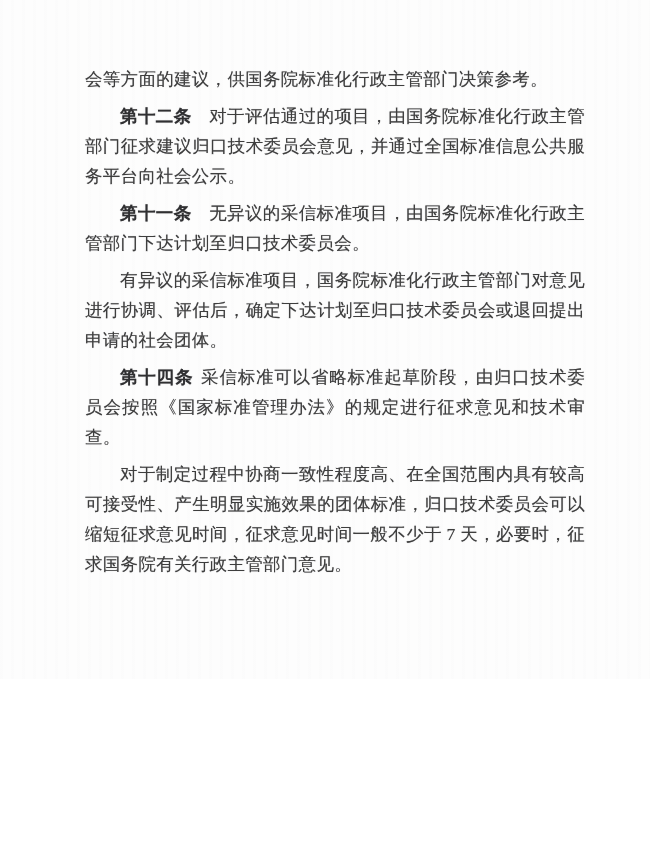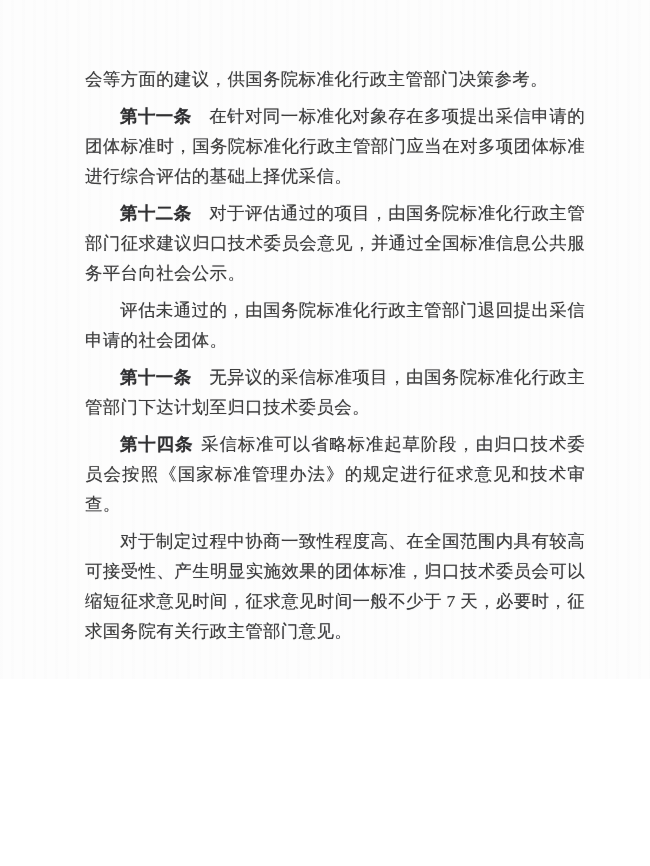--- a/index.html
+++ b/index.html
@@ -68,28 +68,27 @@
   }
 </style>
 </head>
 <body>
 
 <div class="page">
   <main class="text-block">
 
     <p class="para no-indent"><span>会等方面的建议，供国务院标准化行政主管部门决策参考。</span></p>
 
-    <p class="para"><span class="term">第十一条</span><span>在针对同一标准化对象存在多项提出采信申请的团体标准时，国务院标准化行政主管部门应当在对多项团体标准进行综合评估的基础上择优采信。</span></p>
 
     <p class="para"><span class="term">第十二条</span><span>对于评估通过的项目，由国务院标准化行政主管部门征求建议归口技术委员会意见，并通过全国标准信息公共服务平台向社会公示。</span></p>
 
-    <p class="para"><span>评估未通过的，由国务院标准化行政主管部门退回提出采信申请的社会团体。</span></p>
 
     <p class="para"><span class="term">第十一条</span><span>无异议的采信标准项目，由国务院标准化行政主管部门下达计划至归口技术委员会。</span></p>
 
+    <p class="para"><span>有异议的采信标准项目，国务院标准化行政主管部门对意见进行协调、评估后，确定下达计划至归口技术委员会或退回提出申请的社会团体。</span></p>
 
     <p class="para"><span class="term narrow-gap">第十四条</span><span>采信标准可以省略标准起草阶段，由归口技术委员会按照《国家标准管理办法》的规定进行征求意见和技术审查。</span></p>
 
 
     <p class="para"><span>对于制定过程中协商一致性程度高、在全国范围内具有较高可接受性、产生明显实施效果的团体标准，归口技术委员会可以缩短征求意见时间，征求意见时间一般不少于 7 天，必要时，征求国务院有关行政主管部门意见。</span></p>
 
   </main>
 
   <footer class="page-footer"><span>— 5 —</span></footer>
 </div>

